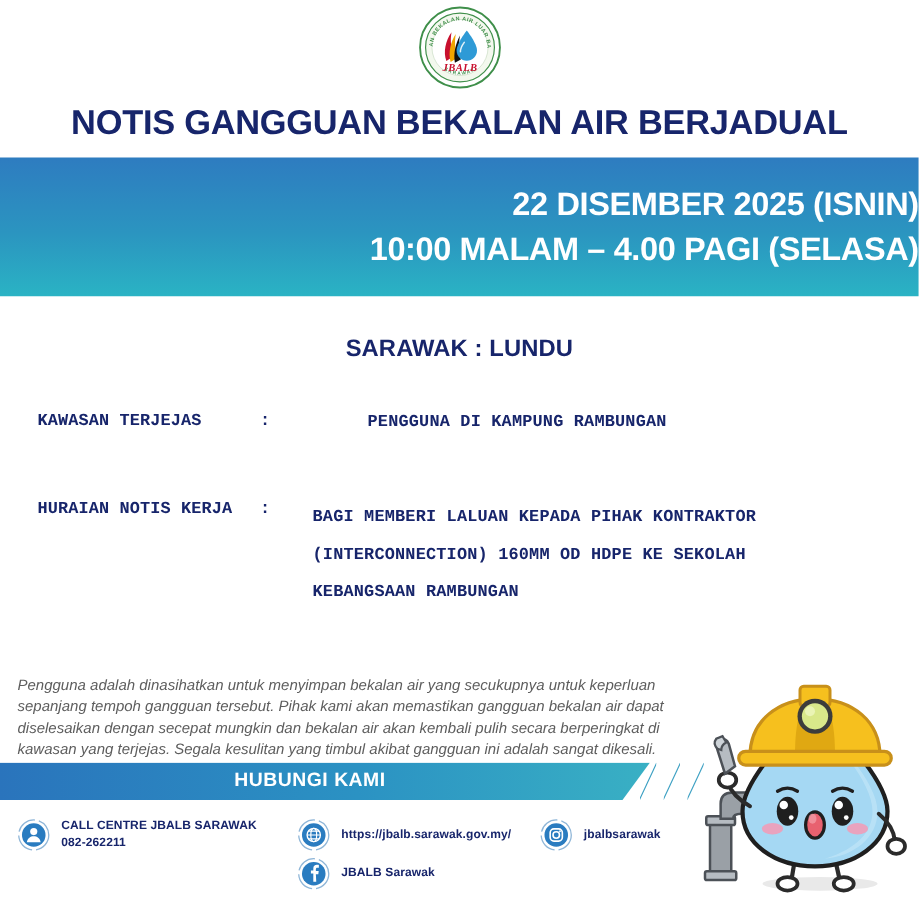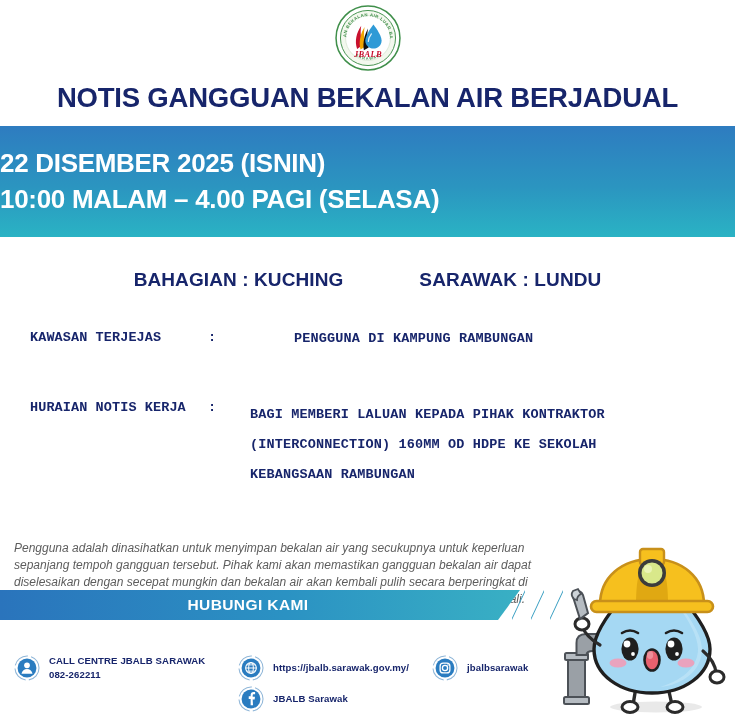--- a/index.html
+++ b/index.html
@@ -23,21 +23,21 @@
     position: absolute; left: 0; right: 0; top: 82px;
     text-align: center;
     font-size: 27.5px; font-weight: bold; letter-spacing: -0.2px;
     color: #17256b; white-space: nowrap;
   }
 
   
   .date-banner {
     position: absolute; left: 0; top: 126px; width: 735px; height: 111px;
     background: linear-gradient(180deg, #2e7cc0 0%, #2b95c0 55%, #2ab3c4 100%);
-    display: flex; flex-direction: column; align-items: flex-start; justify-content: center;
+    display: flex; flex-direction: column; align-items: flex-end; justify-content: center;
     gap: 5px;
   }
   .date-line {
     color: #ffffff; font-weight: bold; font-size: 26px; letter-spacing: -0.3px;
     line-height: 1.18; text-align: center; white-space: nowrap;
   }
 
   
   .division-row {
     position: absolute; top: 269px; left: 0; width: 735px;
@@ -64,21 +64,21 @@
   #row-huraian { top: 400px; }
 
   
   .note {
     position: absolute; left: 14px; top: 540px; width: 520px;
     font-size: 12px; font-style: italic; color: #5d5d5d;
     line-height: 1.42; text-align: left;
   }
 
   
-  .contact-bar-wrap { position: absolute; left: 0; top: 590px; width: 735px; height: 30px; }
+  .contact-bar-wrap { position: absolute; left: 0; top: 610px; width: 735px; height: 30px; }
   .contact-bar {
     position: absolute; left: 0; top: 0; width: 520px; height: 30px;
     background: linear-gradient(90deg, #2a74bc 0%, #2b92c3 55%, #39b0c4 100%);
     clip-path: polygon(0 0, 100% 0, calc(100% - 22px) 100%, 0 100%);
     display: flex; align-items: center; justify-content: center;
   }
   .contact-bar .ck-label {
     color: #ffffff; font-weight: bold; font-size: 15.5px; letter-spacing: 0.4px;
     transform: translateX(-12px);
   }
@@ -135,21 +135,20 @@
   </div>
 
   <div class="title">NOTIS GANGGUAN BEKALAN AIR BERJADUAL</div>
 
   <div class="date-banner">
     <div class="date-line">22 DISEMBER 2025 (ISNIN)</div>
     <div class="date-line">10:00 MALAM – 4.00 PAGI (SELASA)</div>
   </div>
 
   <div class="division-row">
-    <span class="bahagian">BAHAGIAN : KUCHING</span>
     <span class="daerah">SARAWAK : LUNDU</span>
   </div>
 
   <div class="detail" id="row-kawasan">
     <div class="lbl">KAWASAN TERJEJAS</div>
     <div class="colon">:</div>
     <div class="val">
       <div class="vline">PENGGUNA DI KAMPUNG RAMBUNGAN</div>
     </div>
   </div>

